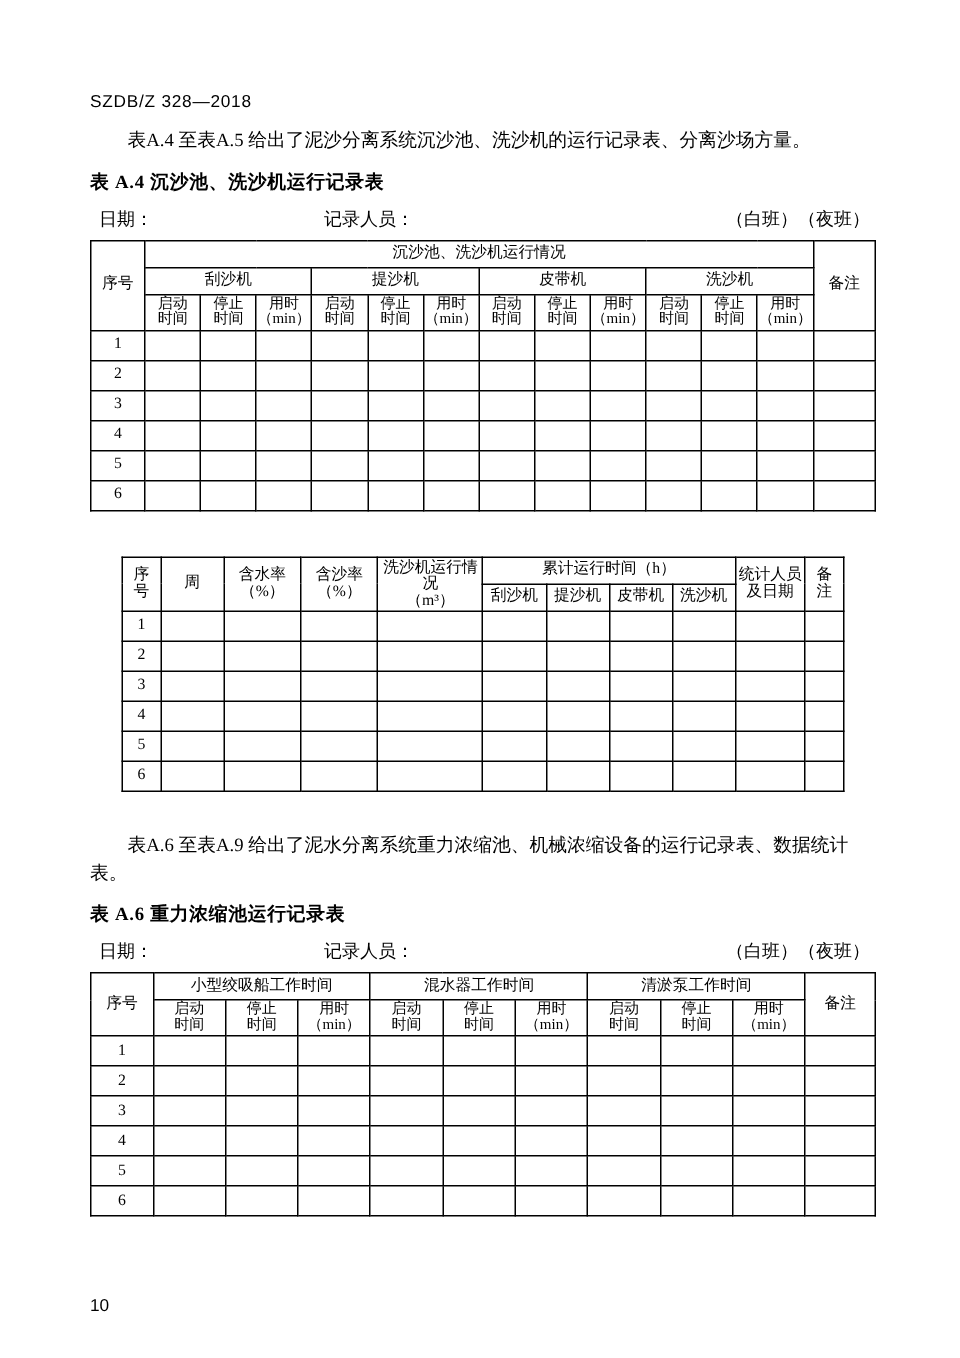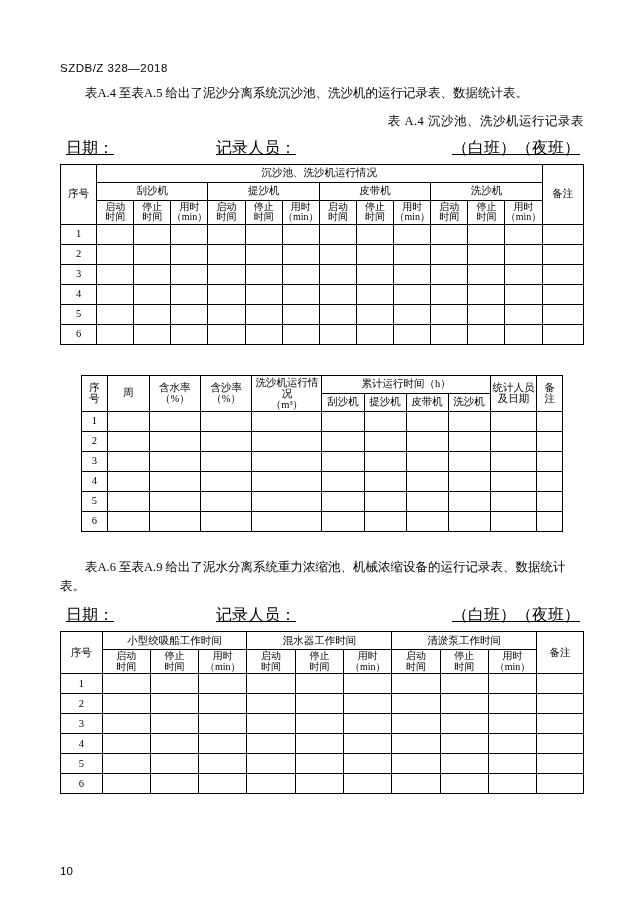--- a/index.html
+++ b/index.html
@@ -22,32 +22,31 @@
     letter-spacing:0.5px;
     margin-bottom:10px;
   }
   .para{
     font-size:12.5px;
     line-height:1.5;
     text-indent:2em;
     margin:0 0 10px 0;
   }
   .tbl-title{
-    text-align:right;
+    text-align:left;
     font-size:12.5px;
-    font-weight:normal;
+    font-weight:bold;
     margin:6px 0 8px 0;
     letter-spacing:0.5px;
   }
   .meta-row{
     display:flex;
-    font-size:16px;
+    font-size:12px;
     margin:0 0 5px 0;
     padding:0 4px 0 6px;
-    text-decoration:underline;
   }
   .meta-row .m1{width:150px;}
   .meta-row .m2{flex:1;}
   .meta-row .m3{text-align:center;}
 
   table.grid{
     border-collapse:collapse;
     width:100%;
     table-layout:fixed;
     font-size:10.5px;
@@ -77,21 +76,21 @@
     font-family:"Liberation Sans", sans-serif;
   }
 </style>
 </head>
 <body>
 
 <div class="page">
 
   <div class="hdr">SZDB/Z 328—2018</div>
 
-  <p class="para">表A.4 至表A.5 给出了泥沙分离系统沉沙池、洗沙机的运行记录表、数据统计表。</p>
+  <p class="para">表A.4 至表A.5 给出了泥沙分离系统沉沙池、洗沙机的运行记录表、分离沙场方量。</p>
 
   <div class="tbl-title">表 A.4   沉沙池、洗沙机运行记录表</div>
 
   <div class="meta-row">
     <div class="m1">日期：</div>
     <div class="m2">记录人员：</div>
     <div class="m3">（白班）（夜班）</div>
   </div>
 
   <table class="grid t4">
@@ -404,20 +403,21 @@
       <td></td>
           <td></td>
     </tr>
   </tbody>
     </table>
 
   <div class="spacer-md"></div>
 
   <p class="para">表A.6 至表A.9 给出了泥水分离系统重力浓缩池、机械浓缩设备的运行记录表、数据统计表。</p>
 
+  <div class="tbl-title">表 A.6   重力浓缩池运行记录表</div>
 
   <div class="meta-row">
     <div class="m1">日期：</div>
     <div class="m2">记录人员：</div>
     <div class="m3">（白班）（夜班）</div>
   </div>
 
   <table class="grid t4">
     <colgroup>
       <col style="width:8%">

